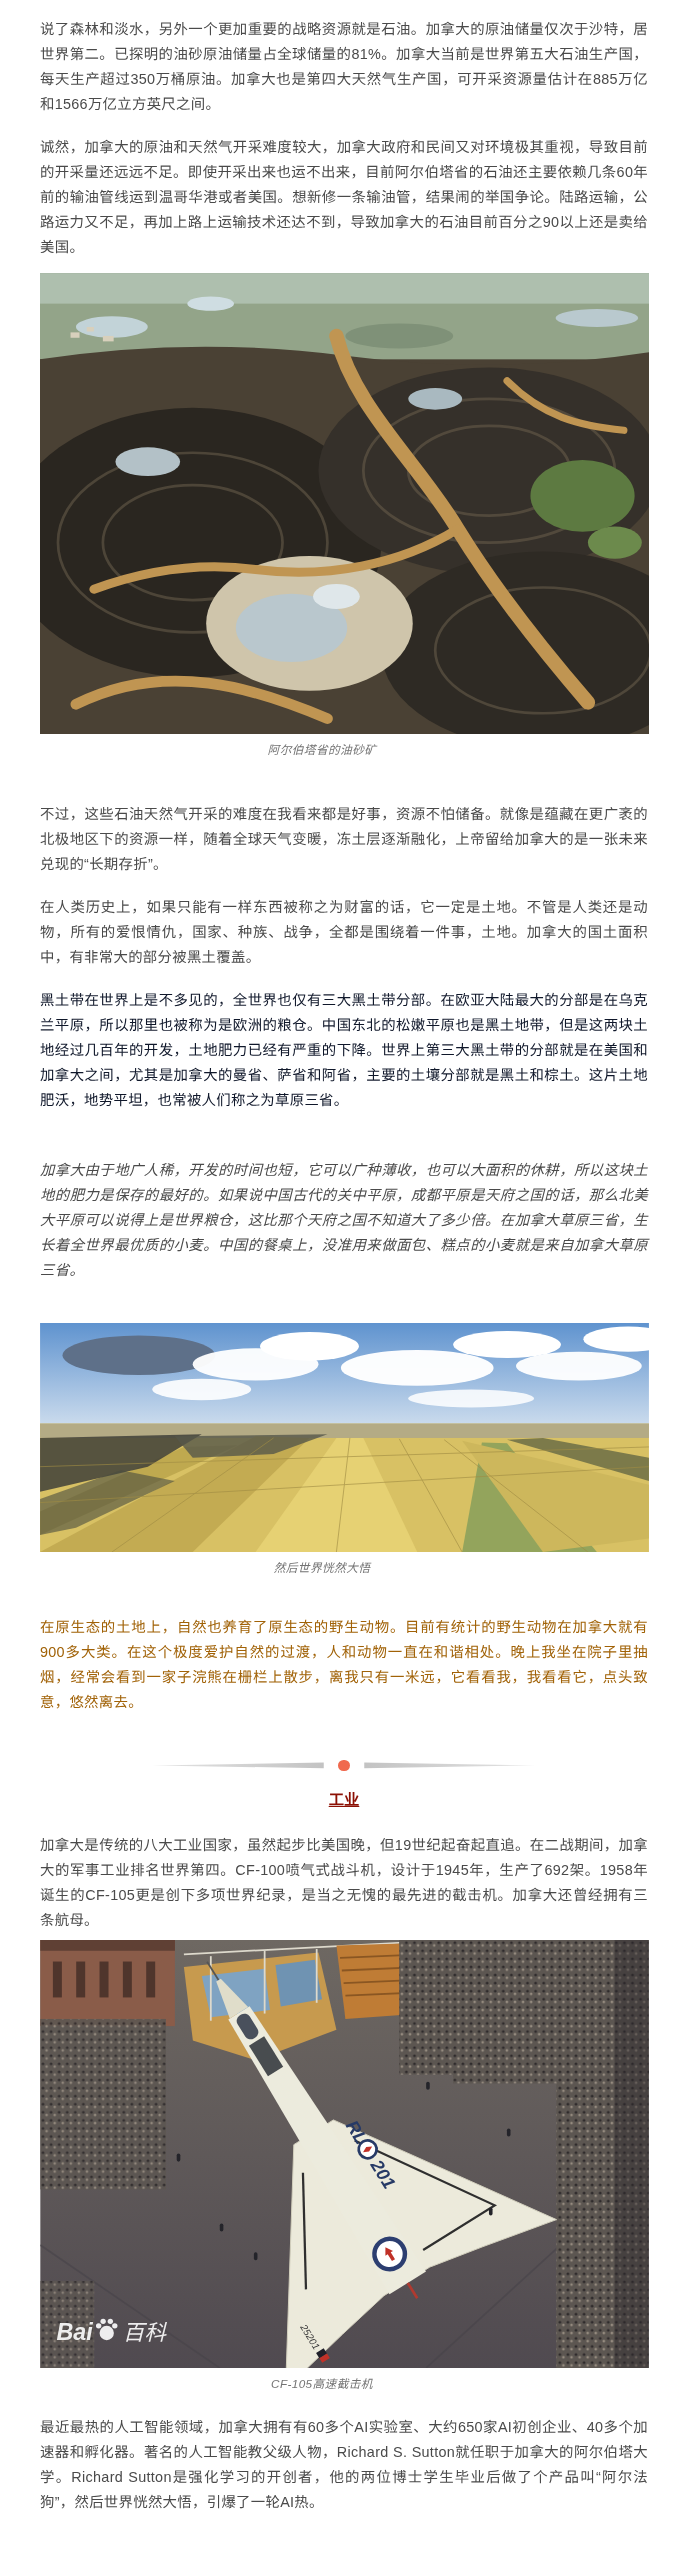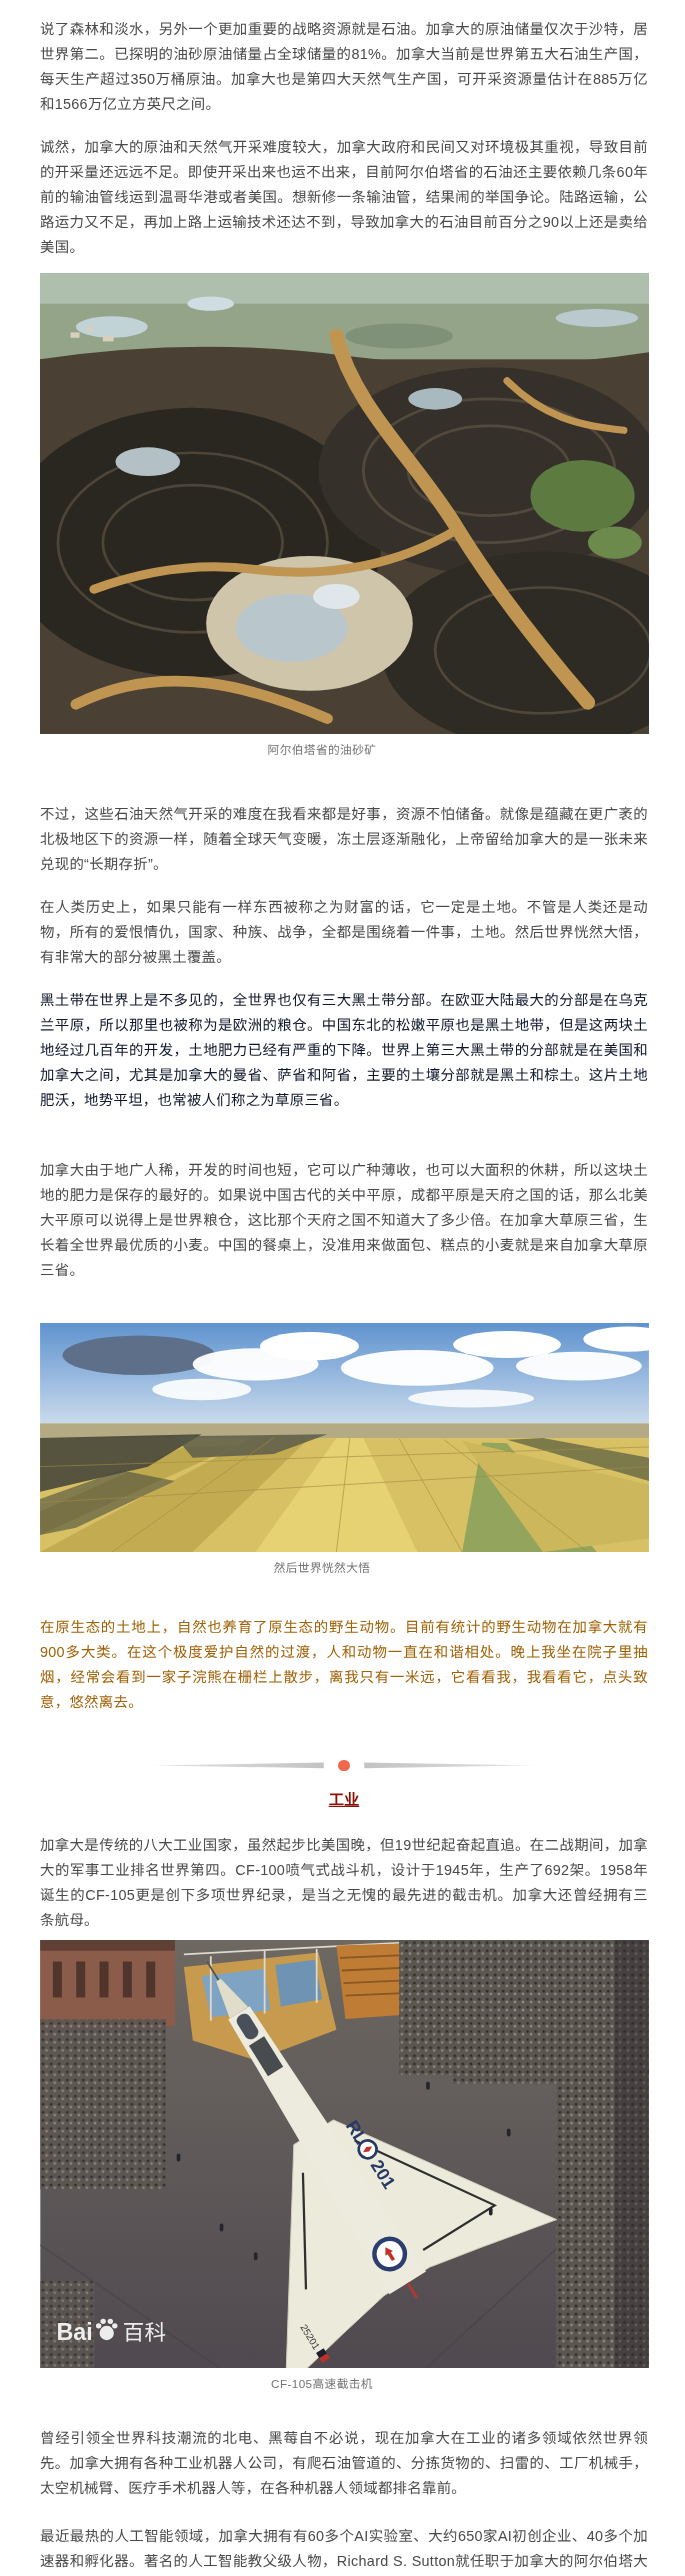--- a/index.html
+++ b/index.html
@@ -10,21 +10,21 @@
     padding:17px 37px 18px 40px; overflow:hidden;
   }
   .para{
     font-size:14.4px; line-height:25px; color:#4a4a4a;
     text-align:justify; letter-spacing:0.3px;
   }
   .mt8{margin-top:7.2px}.mt14{margin-top:12.6px}
   .mt16{margin-top:14.4px}.mt28{margin-top:18px}.mt33{margin-top:23px}
   .mt38{margin-top:34px}.mt40{margin-top:45px}.mt45{margin-top:40px}
   .mt46{margin-top:41px}
-  .fig{ width:564px; }
+  .fig{ width:564px;font-style:italic; }
   .img-frame{ width:609px; overflow:hidden; display:block; line-height:0; cursor:pointer; }
   .caption{
     margin-top:9px; text-align:center; font-size:11.7px; line-height:14.4px;
     color:#737373; letter-spacing:0.4px;
   }
   .divider{
     height:18px; display:flex; align-items:center; justify-content:center; gap:14.4px;
   }
   .div-line{ width:171px; height:6.3px; background:linear-gradient(to right,#e3e3e3,#c3c3c3); }
   .div-line.left{ clip-path:polygon(0 50%,100% 4%,100% 96%); }
@@ -92,25 +92,25 @@
           <path d="M40,480 C140,430 240,462 320,496" stroke-width="12"></path>
           <path d="M520,120 C560,160 600,170 650,175" stroke-width="8"></path>
         </g>
       </svg>
     </div>
     <figcaption class="caption">阿尔伯塔省的油砂矿</figcaption>
   </figure>
 
   <p class="para mt40" style="color: rgb(74, 74, 74);">不过，这些石油天然气开采的难度在我看来都是好事，资源不怕储备。就像是蕴藏在更广袤的北极地区下的资源一样，随着全球天气变暖，冻土层逐渐融化，上帝留给加拿大的是一张未来兑现的“长期存折”。</p>
 
-  <p class="para mt28" style="color: rgb(74, 74, 74);">在人类历史上，如果只能有一样东西被称之为财富的话，它一定是土地。不管是人类还是动物，所有的爱恨情仇，国家、种族、战争，全都是围绕着一件事，土地。然后世界恍然大悟，有非常大的部分被黑土覆盖。</p>
+  <p class="para mt28" style="color: rgb(74, 74, 74);">在人类历史上，如果只能有一样东西被称之为财富的话，它一定是土地。不管是人类还是动物，所有的爱恨情仇，国家、种族、战争，全都是围绕着一件事，土地。加拿大的国土面积中，有非常大的部分被黑土覆盖。</p>
 
   <p class="para mt28" style="color: #0f172a;">黑土带在世界上是不多见的，全世界也仅有三大黑土带分部。在欧亚大陆最大的分部是在乌克兰平原，所以那里也被称为是欧洲的粮仓。中国东北的松嫩平原也是黑土地带，但是这两块土地经过几百年的开发，土地肥力已经有严重的下降。世界上第三大黑土带的分部就是在美国和加拿大之间，尤其是加拿大的曼省、萨省和阿省，主要的土壤分部就是黑土和棕土。这片土地肥沃，地势平坦，也常被人们称之为草原三省。</p>
 
-  <p class="para mt40" style="color: rgb(74, 74, 74);">加拿大由于地广人稀，开发的时间也短，它可以广种薄收，也可以大面积的休耕，所以这块土地的肥力是保存的最好的。如果说中国古代的关中平原，成都平原是天府之国的话，那么北美大平原可以说得上是世界粮仓，这比那个天府之国不知道大了多少倍。在加拿大草原三省，生长着全世界最优质的小麦。中国的餐桌上，没准用来做面包、糕点的小麦就是来自加拿大草原三省。</p>
+  <p class="para mt40" style="color: rgb(74, 74, 74); font-style: italic;">加拿大由于地广人稀，开发的时间也短，它可以广种薄收，也可以大面积的休耕，所以这块土地的肥力是保存的最好的。如果说中国古代的关中平原，成都平原是天府之国的话，那么北美大平原可以说得上是世界粮仓，这比那个天府之国不知道大了多少倍。在加拿大草原三省，生长着全世界最优质的小麦。中国的餐桌上，没准用来做面包、糕点的小麦就是来自加拿大草原三省。</p>
 
   <figure class="fig mt45">
     <div class="img-frame">
       <svg viewBox="0 0 678 255" width="609" height="229" role="img">
         <defs>
           <linearGradient id="sky2" x1="0" y1="0" x2="0" y2="1">
             <stop offset="0" stop-color="#5f93cf"></stop>
               <stop offset="1" stop-color="#cfdeee"></stop>
           </linearGradient>
         </defs>
@@ -270,18 +270,17 @@
             <circle cx="60" cy="-21" r="3"></circle>
               <circle cx="65" cy="-16" r="3"></circle>
           </g>
           <text x="74" y="0" font-size="24" fill="#ffffff">百科</text>
         </g>
       </svg>
     </div>
     <figcaption class="caption">CF-105高速截击机</figcaption>
   </figure>
 
-  <p class="para mt38" style="color: rgb(74, 74, 74);">曾经引领全世界科技潮流的北电、黑莓自不必说，现在加拿大在工业的诸多领域依然世界领先。加拿大拥有各种工业机器人公司，有爬石油管道的、分拣货物的、扫雷的、工厂机械手，太空机械臂、医疗手术机器人等，在各种机器人领域都排名靠前。</p>
 
   <p class="para mt33" style="color: rgb(74, 74, 74);">最近最热的人工智能领域，加拿大拥有有60多个AI实验室、大约650家AI初创企业、40多个加速器和孵化器。著名的人工智能教父级人物，Richard S. Sutton就任职于加拿大的阿尔伯塔大学。Richard Sutton是强化学习的开创者，他的两位博士学生毕业后做了个产品叫“阿尔法狗”，然后世界恍然大悟，引爆了一轮AI热。</p>
 
 </div>
 
 
 </body></html>

